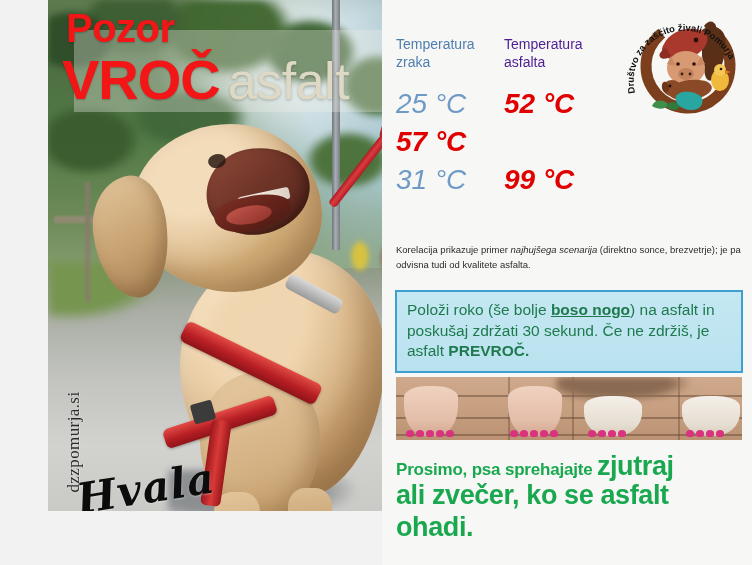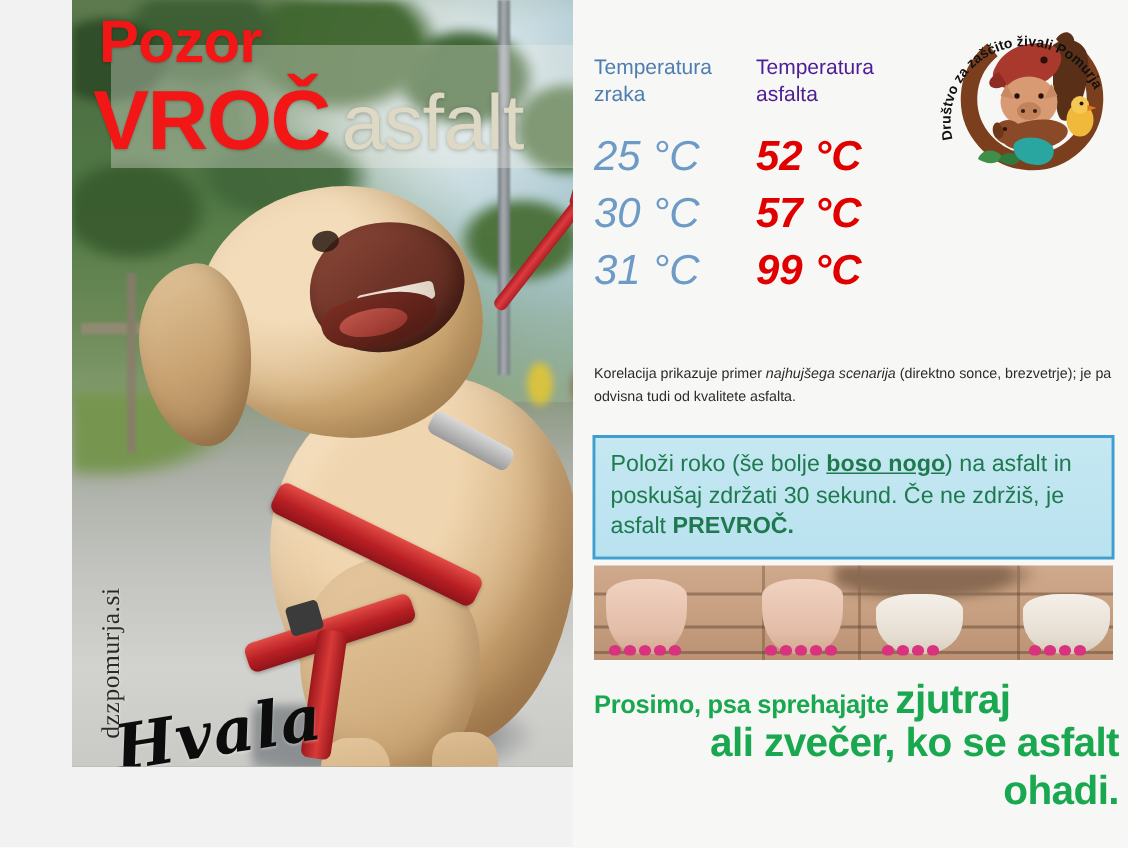--- a/index.html
+++ b/index.html
@@ -334,21 +334,21 @@
     position: absolute; left: 14px; top: 452px; width: 350px;
     color: #19a84f;
   }
   #bottom-msg .small {
     font-size: 17px; font-weight: bold; letter-spacing: -.2px;
   }
   #bottom-msg .big {
     font-size: 27px; font-weight: bold; letter-spacing: -.4px;
   }
   #bottom-msg .lineA { line-height: 1.05; }
-  #bottom-msg .lineB { line-height: 1.18; text-align: right; }
+  #bottom-msg .lineB { line-height: 1.18; }
 </style>
 </head>
 <body>
 
 <div id="poster">
 
   <div id="photo-panel">
     <div class="ph-sky"></div>
     <div class="ph-foliage"></div>
     <div class="ph-ground"></div>
@@ -455,21 +455,20 @@
       <div class="t-headers">
         <div class="t-h air">Temperatura zraka</div>
         <div class="t-h asp">Temperatura asfalta</div>
       </div>
       <div class="t-rows">
         <div class="t-row">
           <div class="t-val air">25 °C</div>
           <div class="t-val asp">52 °C</div>
         </div>
         <div class="t-row">
-          <div class="t-val air">30 °C</div>
           <div class="t-val asp">57 °C</div>
         </div>
         <div class="t-row">
           <div class="t-val air">31 °C</div>
           <div class="t-val asp">99 °C</div>
         </div>
       </div>
     </div>
 
     <div id="note"><span>Korelacija prikazuje primer </span><em>najhujšega scenarija</em><span> (direktno sonce, brezvetrje); je pa odvisna tudi od kvalitete asfalta.</span></div>

